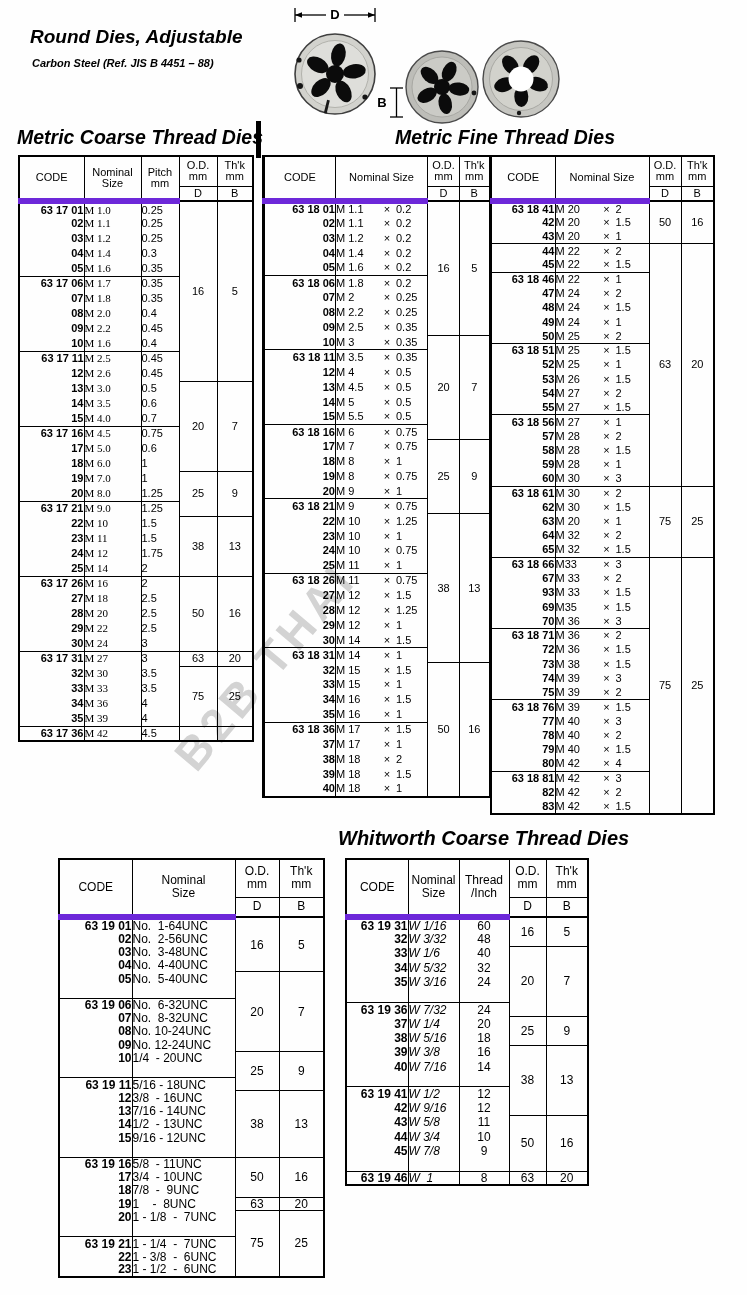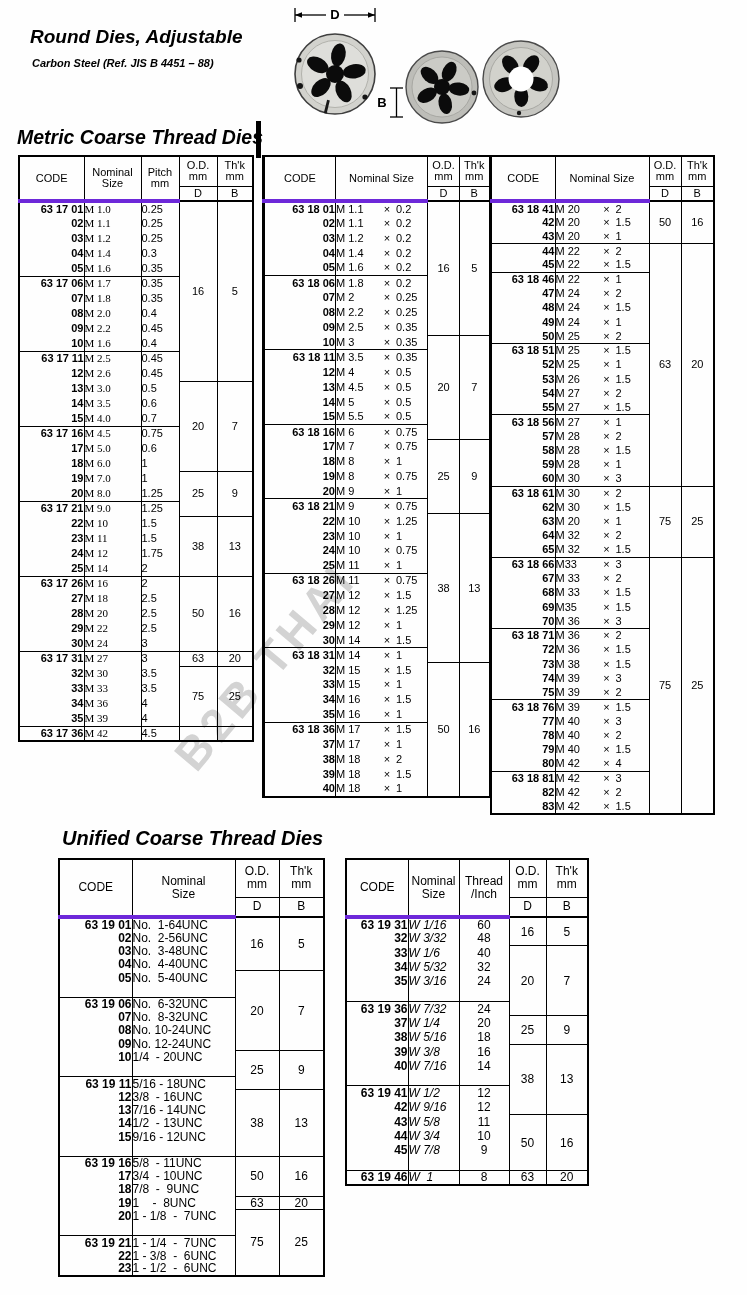--- a/index.html
+++ b/index.html
@@ -25,21 +25,21 @@
   .die-table{position:absolute;border-collapse:collapse;table-layout:fixed;
              font-size:11px;border:2px solid #000;}
   .die-table th,.die-table td{padding:0;overflow:hidden;}
   .die-table td{white-space:pre;line-height:11px;}
   .die-table th{font-weight:normal;text-align:center;white-space:pre-line;line-height:11px;}
   .bot-t{font-size:12px;}
   .bot-t td{line-height:12px;}
   .bot-t th{line-height:13px;}
   .t-finel{border-left:3px solid #000;}
   .bl{border-left:1px solid #000;}
-  .hm{border-bottom:4px solid #6d28d9;}
+  .hm{border-bottom:6px solid #6d28d9;}
   .ho{border-bottom:1px solid #000;}
   .hd{border-bottom:2px solid #000;}
   .top-t .hr1{height:30px;}
   .top-t .hr2{height:15px;}
   .bot-t .hr1{height:38px;}
   .bot-t .hr2{height:20px;}
   .t-coarse tbody tr{height:15px;}
   .t-finel tbody tr{height:14.9px;}
   .t-finer tbody tr{height:14.25px;}
   .t-uni tbody tr{height:13.3px;}
@@ -123,21 +123,22 @@
         <ellipse transform="rotate(251)" cx="0" cy="-17.5" rx="7" ry="10.5"></ellipse>
         <ellipse transform="rotate(323)" cx="0" cy="-17.5" rx="7" ry="10.5"></ellipse>
       </g>
       <circle r="12.5" fill="#ffffff"></circle>
       <circle cx="-2" cy="34" r="2.2" fill="#151515"></circle>
     </g>
   </svg>
 
   <div class="sec mc">Metric Coarse Thread Dies</div>
   <div class="vbar"></div>
-  <div class="sec un">Unified Coarse Thread Dies</div>
+  <div class="sec mf">Metric Fine Thread Dies</div>
+  <div class="sec wh">Whitworth Coarse Thread Dies</div>
 
   <div class="wm">B2B THAI</div>
 <table class="die-table top-t t-coarse" style="left: 18px; top: 155px;">
       <colgroup>
         <col style="width: 65px;">
         <col style="width: 57px;">
         <col style="width: 38px;">
         <col style="width: 38px;">
         <col style="width: 36px;">
       </colgroup>
@@ -683,21 +684,21 @@
           <td class="cc dc">63 18 66</td>
           <td class="cf dc bl"><span class="fm">M33</span><span class="fx">×</span><span>3</span></td>
           <td class="bcell" rowspan="18">75</td>
           <td class="bcell" rowspan="18">25</td>
         </tr>
         <tr>
           <td class="cc dc">67</td>
           <td class="cf dc bl"><span class="fm">M 33</span><span class="fx">×</span><span>2</span></td>
         </tr>
         <tr>
-          <td class="cc dc">68</td>
+          <td class="cc dc">93</td>
           <td class="cf dc bl"><span class="fm">M 33</span><span class="fx">×</span><span>1.5</span></td>
         </tr>
         <tr>
           <td class="cc dc">69</td>
           <td class="cf dc bl"><span class="fm">M35</span><span class="fx">×</span><span>1.5</span></td>
         </tr>
         <tr>
           <td class="cc dc">70</td>
           <td class="cf dc bl"><span class="fm">M 36</span><span class="fx">×</span><span>3</span></td>
         </tr>

